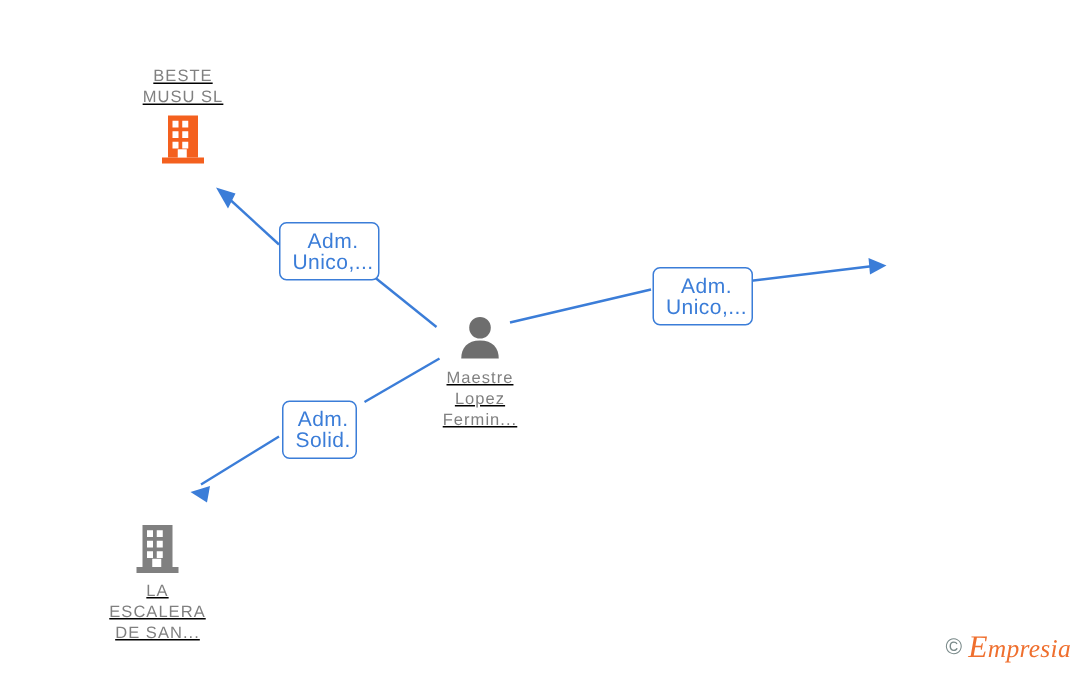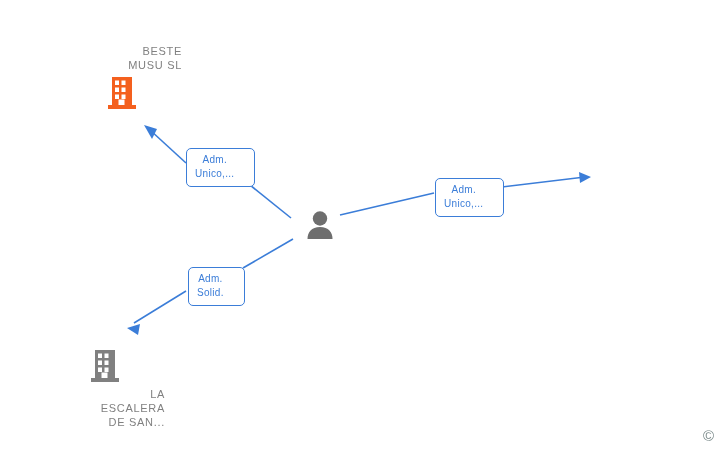--- a/index.html
+++ b/index.html
@@ -25,21 +25,22 @@
     top: 0;
     width: 728px;
     height: 450px;
     pointer-events: none;
   }
 
   
   .node {
     position: absolute;
     width: 120px;
-    text-align: right;
+    text-align: center;
+    text-decoration: underline;
   }
   .node-label {
     font-size: 11px;
     line-height: 14px;
     color: #808080;
     letter-spacing: 0.7px;
     white-space: pre-line;
     font-family: "Liberation Sans", sans-serif;
   }
   .node-icon {
@@ -49,25 +50,25 @@
   .node-label.above { margin-bottom: 3px; }
   .node-label.below { margin-top: 3px; }
 
   
   .edge-label {
     position: absolute;
     border: 1.5px solid #3b7dd8;
     border-radius: 5px;
     background: #ffffff;
     color: #3b7dd8;
-    font-size: 10px;
+    font-size: 14px;
     line-height: 14px;
     letter-spacing: 0.3px;
     text-align: center;
-    padding: 4px 20px 5px 8px;
+    padding: 4px 3px 5px 8px;
     white-space: pre-line;
     font-family: "Liberation Sans", sans-serif;
     box-sizing: border-box;
   }
 
   
   #watermark {
     position: absolute;
     right: 14px;
     bottom: 6px;
@@ -146,28 +147,32 @@
     <div class="node-label below">LA
 ESCALERA
 DE SAN...</div>
   </div>
 
   <div class="node" style="left:260px; top:210px;">
     <svg class="node-icon" width="34" height="32" viewBox="0 0 34 32">
       <circle cx="17" cy="8.5" r="7.2" fill="#6e6e6e"></circle>
       <path d="M 17 17 C 8.5 17 4.5 22 4.5 29 L 29.5 29 C 29.5 22 25.5 17 17 17 Z" fill="#6e6e6e"></path>
     </svg>
+    <div class="node-label below">Maestre
+Lopez
+Fermin...</div>
   </div>
 
   <div class="edge-label" style="left:186px; top:148px;">Adm.
 Unico,...</div>
 
   <div class="edge-label" style="left:435px; top:178px;">Adm.
 Unico,...</div>
 
   <div class="edge-label" style="left:188px; top:267px;">Adm.
 Solid.</div>
 
   <div id="watermark">
     <span class="copy">©</span>
+    <span class="brand"><span class="cap">E</span><span>mpresia</span></span>
   </div>
 
 </div>
 
 </body></html>

